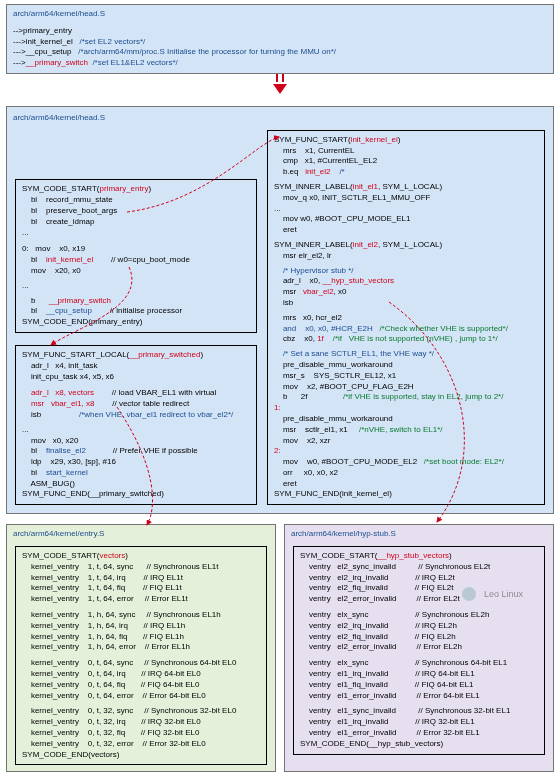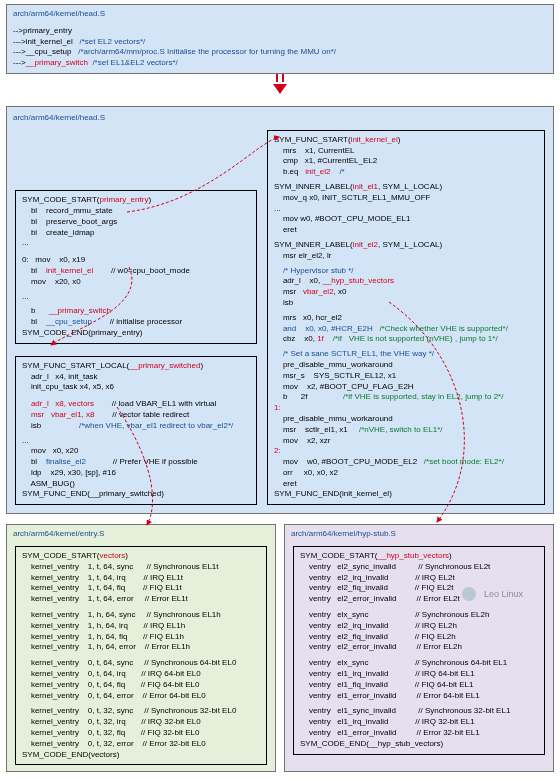--- a/index.html
+++ b/index.html
@@ -90,20 +90,21 @@
         <div class="linee">    init_cpu_task x4, x5, x6</div>
         <div style="height:6px"></div>
         <div class="linee"><span class="red">    adr_l   x8, vectors</span><span>        // load VBAR_EL1 with virtual</span></div>
         <div class="linee"><span class="red">    msr   vbar_el1, x8</span><span>        // vector table redirect</span></div>
         <div class="linee"><span>    isb</span><span class="blue">                 /*when VHE, vbar_el1 redirect to vbar_el2*/</span></div>
         <div style="height:4px"></div>
         <div class="linee">...</div>
         <div class="linee">    mov   x0, x20</div>
         <div class="linee"><span>    bl    </span><span class="blue">finalise_el2</span><span>            // Prefer VHE if possible</span></div>
         <div class="linee">    ldp    x29, x30, [sp], #16</div>
+        <div class="linee"><span>    bl    </span><span class="blue">start_kernel</span></div>
         <div class="linee">    ASM_BUG()</div>
         <div class="linee">SYM_FUNC_END(__primary_switched)</div>
       </div>
     </div>
 
     <div style="flex:1;">
       <div class="inner">
         <div class="linee"><span>SYM_FUNC_START(</span><span class="red">init_kernel_el</span><span>)</span></div>
         <div class="linee">    mrs    x1, CurrentEL</div>
         <div class="linee">    cmp   x1, #CurrentEL_EL2</div>

